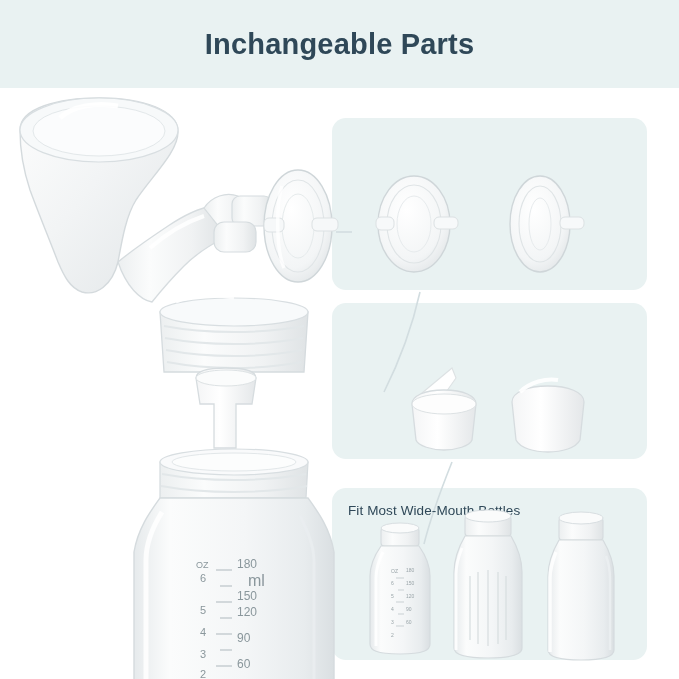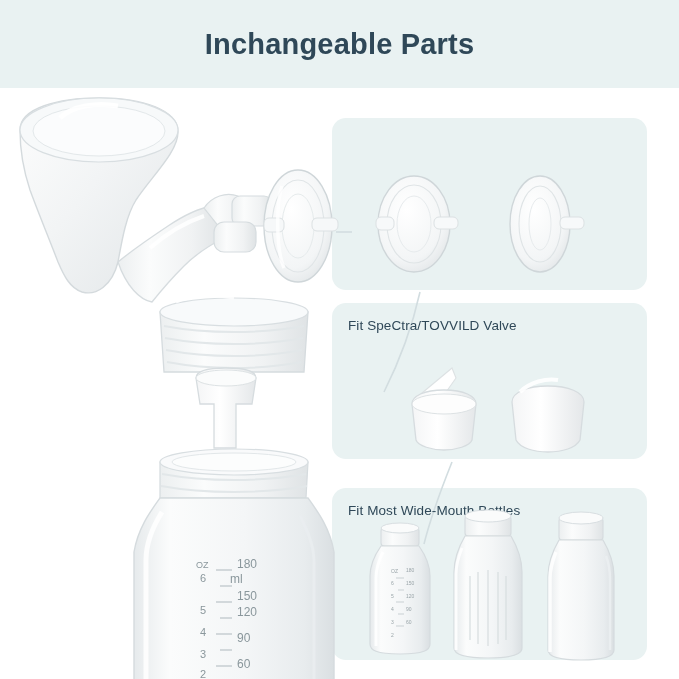--- a/index.html
+++ b/index.html
@@ -191,21 +191,20 @@
       </g>
     </g>
 
     <g stroke="#d2dde0" stroke-width="1.6" fill="none">
       <path d="M336,232 L352,232"></path>
       <path d="M420,292 C412,328 400,360 384,392"></path>
       <path d="M452,462 C440,492 430,520 424,544"></path>
     </g>
   </svg>
 
-  <div class="callout-label" id="label-valve">Fit SpeCtra/TOVVILD Valve</div>
   <div class="callout-label" id="label-bottles">Fit Most Wide-Mouth Bottles</div>
 
   <svg class="svg-layer" viewBox="0 0 679 679">
 
     <g>
       <ellipse cx="414" cy="224" rx="36" ry="48" fill="url(#gDisc)" stroke="#cfd6d9" stroke-width="1.4"></ellipse>
       <ellipse cx="414" cy="224" rx="27" ry="39" fill="none" stroke="#dfe4e6" stroke-width="1.1"></ellipse>
       <ellipse cx="414" cy="224" rx="17" ry="28" fill="none" stroke="#e7ebed" stroke-width="1"></ellipse>
       <rect x="376" y="217" width="18" height="13" rx="5" fill="#f7f9fa" stroke="#dce1e3" stroke-width="1"></rect>
       <rect x="434" y="217" width="24" height="12" rx="5" fill="#f7f9fa" stroke="#dce1e3" stroke-width="1"></rect>
@@ -262,21 +261,21 @@
       <ellipse cx="581" cy="518" rx="22" ry="6" fill="#fafbfb" stroke="#d8dee1" stroke-width="1"></ellipse>
       <path d="M559,540 C552,552 548,564 548,576 L548,650 C548,656 556,660 581,660
                C606,660 614,656 614,650 L614,576 C614,564 610,552 603,540 Z" fill="url(#gBottle)" stroke="#d5dbde" stroke-width="1.2"></path>
       <path d="M556,552 C552,562 550,570 550,578 L550,652" stroke="#ffffff" stroke-width="3.5" fill="none" opacity="0.85"></path>
       <path d="M606,556 C610,566 610,574 610,580 L610,650" stroke="#eaeef0" stroke-width="2.5" fill="none"></path>
     </g>
   </svg>
 
   <div style="position:absolute;left:196px;top:560px;font-size:9px;color:#8a979c;">OZ</div>
   <div style="position:absolute;left:237px;top:557px;font-size:12px;color:#8a979c;">180</div>
-  <div style="position:absolute;left:230px;top:572px;font-size:12px;color:#8a979c;">ml</div>
+  <div style="position:absolute;left:248px;top:572px;font-size:16px;color:#8a979c;">ml</div>
   <div style="position:absolute;left:200px;top:572px;font-size:11px;color:#8a979c;">6</div>
   <div style="position:absolute;left:237px;top:589px;font-size:12px;color:#8a979c;">150</div>
   <div style="position:absolute;left:200px;top:604px;font-size:11px;color:#8a979c;">5</div>
   <div style="position:absolute;left:237px;top:605px;font-size:12px;color:#8a979c;">120</div>
   <div style="position:absolute;left:200px;top:626px;font-size:11px;color:#8a979c;">4</div>
   <div style="position:absolute;left:237px;top:631px;font-size:12px;color:#8a979c;">90</div>
   <div style="position:absolute;left:200px;top:648px;font-size:11px;color:#8a979c;">3</div>
   <div style="position:absolute;left:237px;top:657px;font-size:12px;color:#8a979c;">60</div>
   <div style="position:absolute;left:200px;top:668px;font-size:11px;color:#8a979c;">2</div>
 

